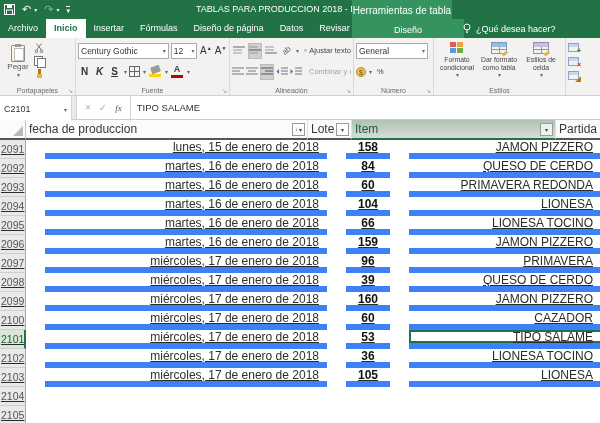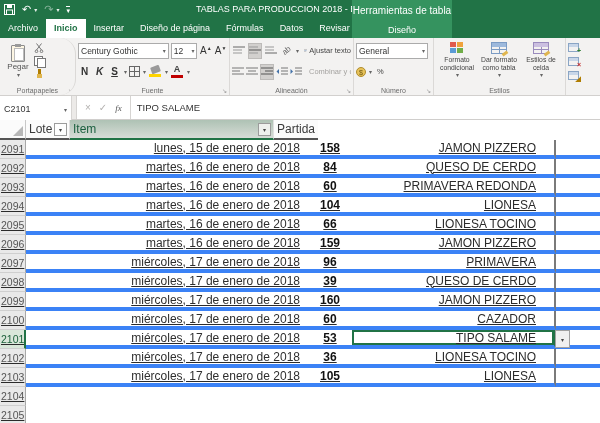--- a/index.html
+++ b/index.html
@@ -17,37 +17,37 @@
   .title-text { position:absolute; left:196px; top:0; line-height:19px; font-size:9px; color:#fff; white-space:nowrap; }
 
   
   .ctx-band-top { position:absolute; left:352px; top:0; width:100px; height:19px; background:#35935f; text-align:center; }
   .ctx-band-top span { font-size:10px; line-height:19px; color:#fff; white-space:nowrap; }
 
   
   .tabrow { position:relative; height:19px; background:#217346; display:flex; align-items:stretch; }
   .tab { color:#fff; font-size:9px; line-height:19px; padding:0 8px; white-space:nowrap; }
   .tab.active { background:#fff; color:#217346; font-weight:bold; }
-  .ctx-band-bottom { width:100px; background:#35935f; text-align:center; flex:none; margin-left:auto; position:absolute; left:352px; top:0; height:19px; }
+  .ctx-band-bottom { width:112px; background:#35935f; text-align:center; flex:none; margin-left:auto; position:absolute; left:352px; top:0; height:19px; }
   .ctx-band-bottom .tab { display:inline-block; padding:0; }
   .search-box { position:absolute; left:462px; top:0; height:19px; display:flex; align-items:center; gap:4px; color:#fff; font-size:9px; white-space:nowrap; }
 
   
   .ribbon { height:58px; background:#f3f2f1; border-bottom:1px solid #d2d0ce; display:flex; }
   .rgroup { position:relative; border-right:1px solid #dbd9d7; padding:2px 2px 11px 2px; flex:none; overflow:hidden; }
   .glabel { position:absolute; bottom:1px; left:0; right:0; text-align:center; font-size:7px; color:#6b6b6b; white-space:nowrap; }
   .launcher { position:absolute; bottom:1px; right:2px; font-size:6px; color:#8a8a8a; }
   .rrow { display:flex; align-items:center; gap:2px; height:21px; }
   .btn { display:flex; align-items:center; justify-content:center; color:#444; }
   .caret { font-size:6px; color:#666; margin-left:1px; }
   .combo { background:#fff; border:1px solid #ababab; height:16px; display:flex; align-items:center; font-size:8.5px; color:#333; padding:0 2px; }
   .combo .caret { margin-left:auto; }
 
   
-  .g-clip { width:76px;border-radius:16px; }
+  .g-clip { width:76px; }
   .paste-big { width:32px; height:42px; display:flex; flex-direction:column; align-items:center; justify-content:center; font-size:8px; color:#555; }
   .clipboard { width:14px; height:17px; border:1px solid #8c8c8c; background:#fdf6e3; position:relative; border-radius:1px; }
   .clipboard:before { content:""; position:absolute; left:3px; top:-2px; width:6px; height:3px; background:#9a9a9a; }
   .clipboard:after { content:""; position:absolute; left:2px; top:2px; width:8px; height:11px; background:#fff; border:1px solid #bbb; }
   .clip-col { display:flex; flex-direction:column; gap:3px; padding-top:3px; }
   .copy-ic { width:10px; height:10px; position:relative; }
   .copy-ic:before,.copy-ic:after { content:""; position:absolute; width:7px; height:8px; border:1px solid #777; background:#fff; }
   .copy-ic:before { left:0; top:0; } .copy-ic:after { left:3px; top:2px; }
   .brush-ic { width:10px; height:10px; position:relative; }
   .brush-ic:before { content:""; position:absolute; left:4px; top:0; width:3px; height:5px; background:#b07d00; }
@@ -117,21 +117,21 @@
   .filterbox { margin-left:auto; width:13px; height:13px; flex:none; border:1px solid #9b9b9b; background:#fdfdfd; display:flex; align-items:center; justify-content:center; font-size:6px; color:#444; }
   .filterbox .sortmark { font-size:6px; margin-right:1px; }
   .h.sel { background:linear-gradient(180deg,#aec2b4,#d7dcd7); color:#1d6040; border-bottom:2px solid #217346; }
   .h.sel .filterbox { background:#eef1ee; }
   .col-fecha { width:282px; } .col-lote { width:44px; } .col-item { width:204px; } .col-partida { width:44px; border-right:none; }
 
   .g-row { display:flex; height:19px;text-decoration:underline; }
   .rn { width:26px; flex:none; background:#e9e9e9; border-right:1px solid #a8a8a8; border-bottom:1px solid #cfcfcf; color:#555; font-size:10.5px; display:flex; align-items:center; padding-left:1px; white-space:nowrap; overflow:hidden; }
   .rn.hl { background:#d9e7d9; color:#1a5f38; border-right:2px solid #217346; }
   .c { flex:none; display:flex; align-items:center; white-space:nowrap; overflow:hidden; background:#fff; }
-  .g-row.table .c { border-bottom:4px solid #3b82f6; }
+  .g-row.table .c { border-bottom:6px solid #3b82f6;margin-left:19px; }
   .c.fecha { width:282px; justify-content:flex-end; padding-right:8px; color:#2f2f2f; }
   .c.lote { width:44px; justify-content:center; font-weight:bold; color:#111; }
   .c.item { width:204px; justify-content:flex-end; padding-right:18px; }
   .g-row.table .c.item { border-right:2px solid #7a7a7a; }
   .c.partida { width:44px; }
   .c.item.selcell { position:relative; box-shadow:inset 0 0 0 2px #217346; border-right-color:#217346 !important; overflow:visible; }
   .dd-btn { position:absolute; right:-16px; top:0px; width:15px; height:18px; background:#f0f0f0; border:1px solid #a0a0a0; display:flex; align-items:center; justify-content:center; font-size:6px; color:#444; z-index:3; }
 
   svg.ic { display:block; }
 </style>
@@ -159,27 +159,37 @@
     <div class="ctx-band-top">
       <span>Herramientas de tabla</span>
     </div>
   </div>
 
   <div class="tabrow">
     <div id="tabs-main" style="display:flex;">
         <span class="tab">Archivo</span>
         <span class="tab active">Inicio</span>
         <span class="tab">Insertar</span>
+        <span class="tab">Fórmulas</span>
         <span class="tab">Diseño de página</span>
-        <span class="tab">Fórmulas</span>
         <span class="tab">Datos</span>
         <span class="tab">Revisar</span>
         <span class="tab">Vista</span>
       </div>
     <div class="ctx-band-bottom" id="ctx-tab-slot"><span class="tab">Diseño</span></div>
+    <div class="search-box">
+      <span>
+        <svg class="ic" width="10" height="11" viewBox="0 0 10 11">
+            <circle cx="5" cy="4" r="3" fill="none" stroke="#fff"></circle>
+            <line x1="3.8" y1="8" x2="6.2" y2="8" stroke="#fff"></line>
+            <line x1="4.2" y1="9.6" x2="5.8" y2="9.6" stroke="#fff"></line>
+          </svg>
+      </span>
+      <span>¿Qué desea hacer?</span>
+    </div>
   </div>
 
   <div class="ribbon">
 
     <div class="rgroup g-clip">
       <div style="display:flex;">
         <div class="paste-big">
           <div class="clipboard"></div>
           <span>Pegar</span>
           <span class="caret">▾</span>
@@ -408,20 +418,24 @@
       <span class="fx">fx</span>
     </div>
     <div class="fvalue">TIPO SALAME</div>
   </div>
 
   <div class="grid">
     <div class="g-header" id="g-header">
       <div class="corner">
           <div class="tri"></div>
         </div>
+    <div class="h col-fecha">
+          <span class="hlabel">fecha de produccion</span>
+          <span class="filterbox"><span class="sortmark">↓</span>▾</span>
+        </div>
         <div class="h col-lote">
           <span class="hlabel">Lote</span>
           <span class="filterbox">▾</span>
         </div>
         <div class="h col-item sel">
           <span class="hlabel">Item</span>
           <span class="filterbox">▾</span>
         </div>
         <div class="h col-partida">
           <span class="hlabel">Partida</span>

